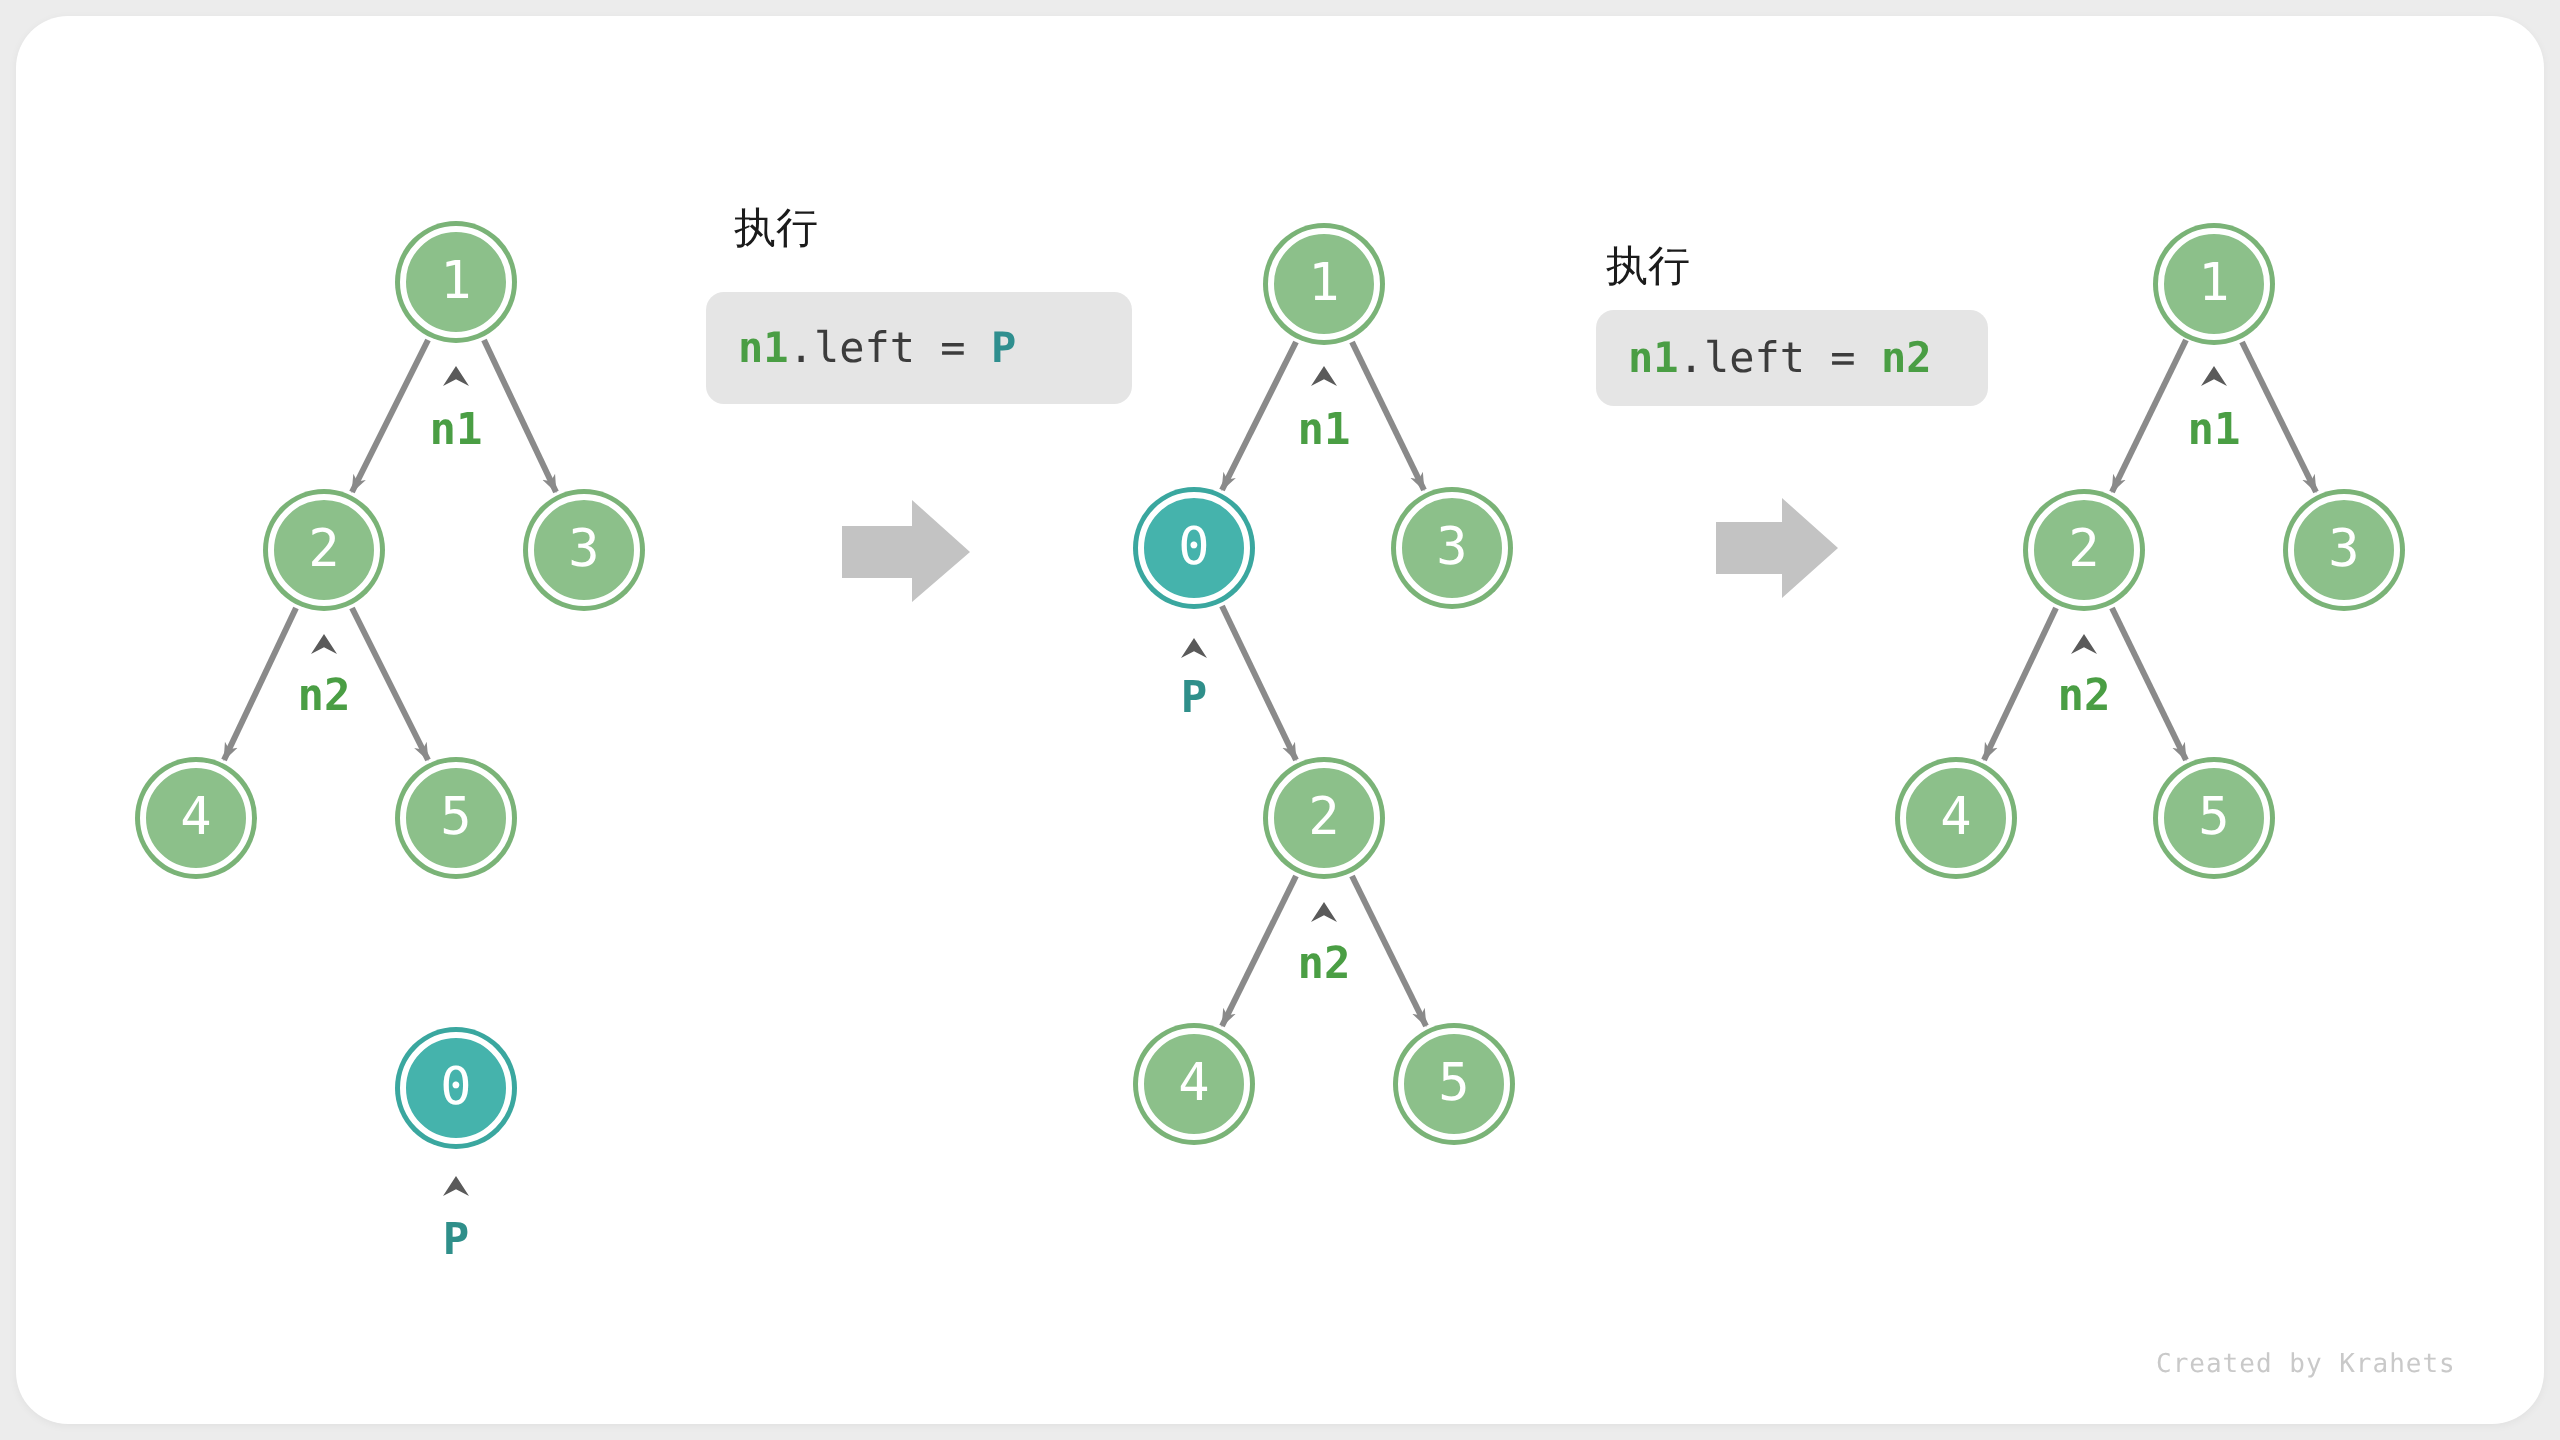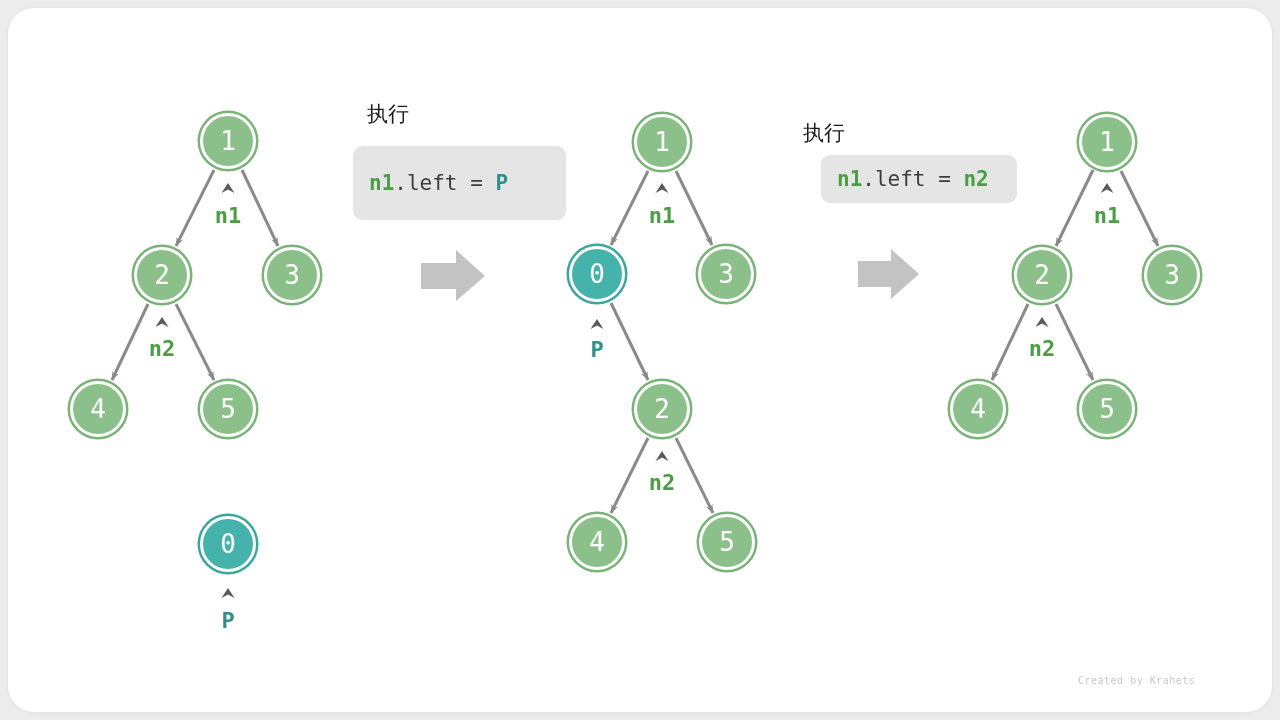--- a/index.html
+++ b/index.html
@@ -61,21 +61,21 @@
     display: flex;
     flex-direction: column;
     justify-content: center;
   }
   .code-line { white-space: pre; line-height: 36px; }
   .tok-g { color: #4a9e44; font-weight: bold; }
   .tok-t { color: #2f8f8f; font-weight: bold; }
   .watermark {
     position: absolute;
     left: 1078px; top: 675px;
-    font-size: 10px;
+    font-size: 13px;
     color: #c9c9c9;
     letter-spacing: 0.5px;
     white-space: pre;
   }
 </style>
 </head>
 <body>
 
 <div class="card"></div>
 
@@ -144,21 +144,21 @@
   <div class="node teal" style="left:228px; top:544px;">
       <span>0</span>
     </div>
   <div class="ptr-label green" style="left:228px; top:216px;">n1</div>
   <div class="ptr-label green" style="left:162px; top:349px;">n2</div>
   <div class="ptr-label teal" style="left:228px; top:621px;">P</div>
 </div>
 
 <div>
   <div class="step-title" style="left:367px; top:100px;">执行</div>
-  <div class="code-box" style="left:353px; top:146px; width:181px; height:74px;">
+  <div class="code-box" style="left:353px; top:146px; width:181px; height:56px;">
     <div class="code-line"><span class="tok-g">n1</span><span>.left = </span><span class="tok-t">P</span></div>
   </div>
 </div>
 
 <div>
   <div class="node green" style="left:662px; top:142px;">
       <span>1</span>
     </div>
   <div class="node teal" style="left:597px; top:274px;">
       <span>0</span>
@@ -175,21 +175,21 @@
   <div class="node green" style="left:727px; top:542px;">
       <span>5</span>
     </div>
   <div class="ptr-label green" style="left:662px; top:216px;">n1</div>
   <div class="ptr-label teal" style="left:597px; top:350px;">P</div>
   <div class="ptr-label green" style="left:662px; top:483px;">n2</div>
 </div>
 
 <div>
   <div class="step-title" style="left:803px; top:119px;">执行</div>
-  <div class="code-box" style="left:798px; top:155px; width:164px; height:48px;margin-left:23px;">
+  <div class="code-box" style="left:798px; top:155px; width:164px; height:48px;">
     <div class="code-line"><span class="tok-g">n1</span><span>.left = </span><span class="tok-g">n2</span></div>
   </div>
 </div>
 
 <div>
   <div class="node green" style="left:1107px; top:142px;">
       <span>1</span>
     </div>
   <div class="node green" style="left:1042px; top:275px;">
       <span>2</span>

